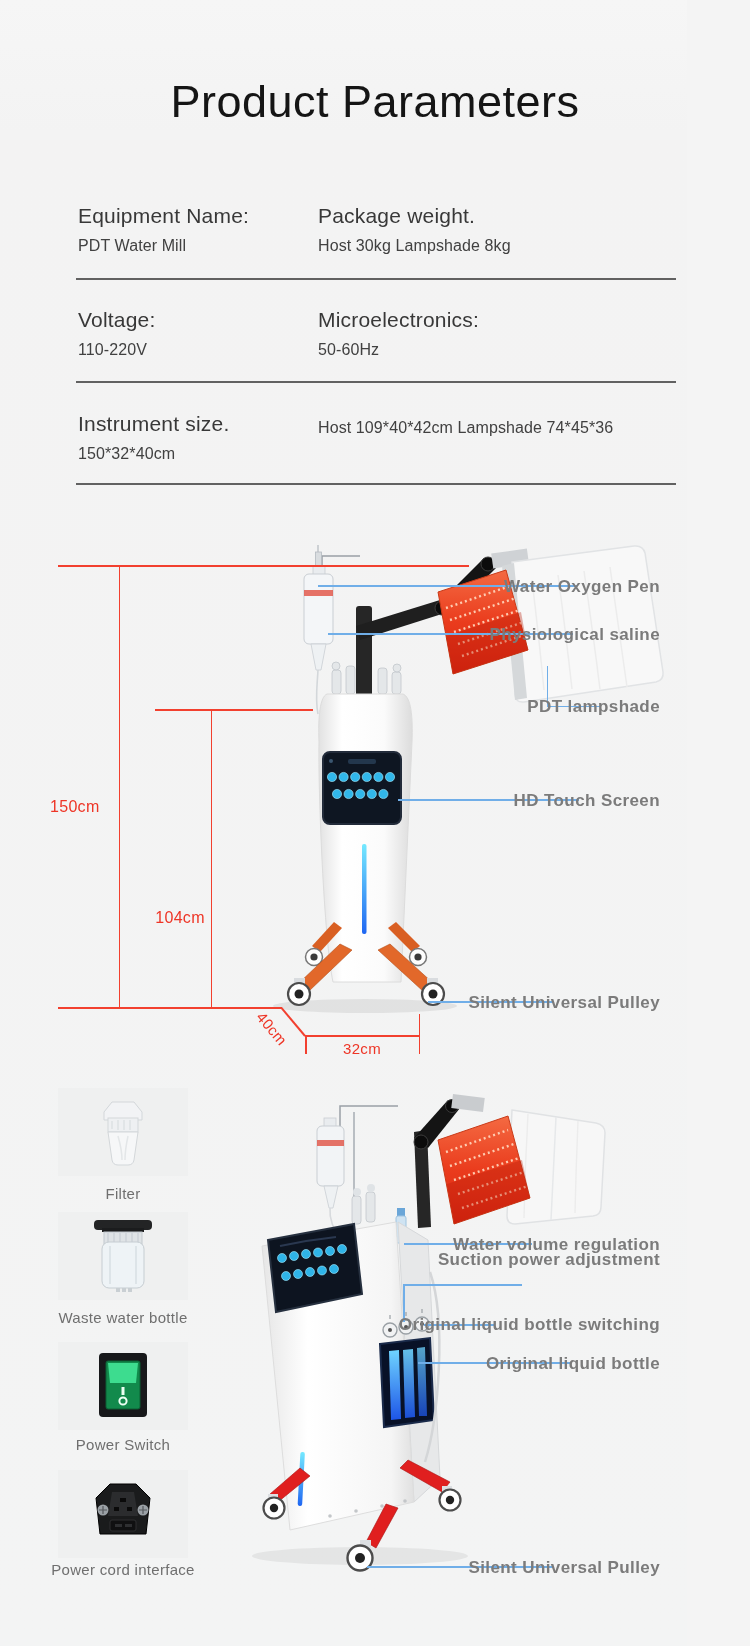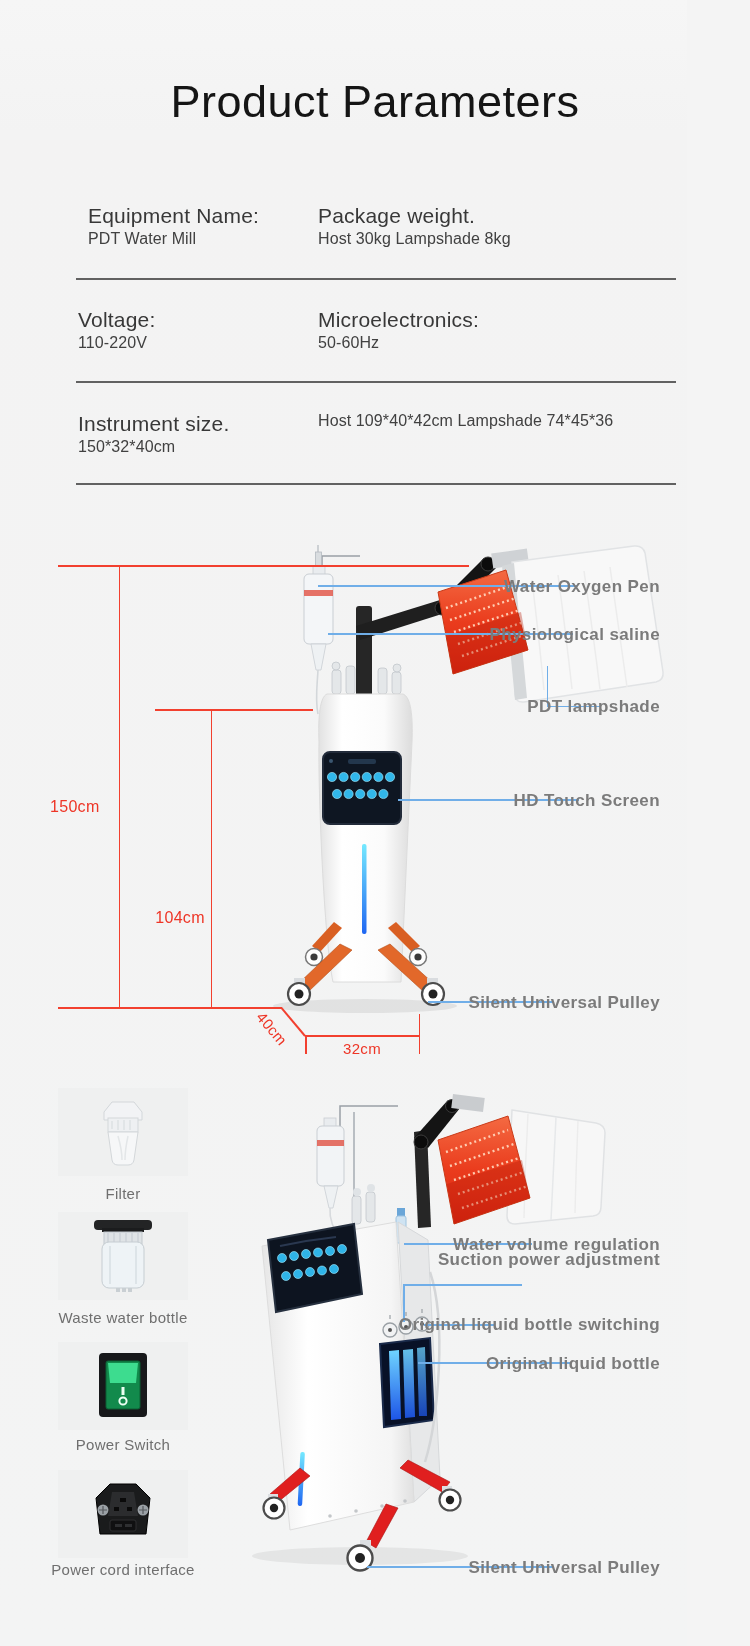--- a/index.html
+++ b/index.html
@@ -1,39 +1,39 @@
 <!DOCTYPE html>
 <html><head>
 <meta charset="utf-8">
 <style>
   html,body{margin:0;padding:0;}
   body{width:750px;height:1646px;background:#f4f4f4;font-family:"Liberation Sans",sans-serif;overflow:hidden;}
   .page{position:relative;width:687px;height:1646px;background:linear-gradient(180deg,#f6f6f6 0%,#f3f3f3 8%,#f3f4f4 100%);}
   .title{position:absolute;left:0;top:76px;width:750px;text-align:center;font-size:45px;font-weight:400;color:#151515;letter-spacing:.5px;margin:0;}
   .spec-cell{position:absolute;}
   .spec-label{font-size:21px;color:#383838;line-height:26px;letter-spacing:.2px;}
-  .spec-value{font-size:16px;color:#414141;line-height:20px;letter-spacing:.1px;}
+  .spec-value{font-size:16px;color:#414141;line-height:20px;margin-top:7px;letter-spacing:.1px;}
   .divider{position:absolute;left:76px;width:600px;height:2px;background:#616161;}
   .redline{position:absolute;background:#f2402f;}
   .blueline{position:absolute;background:#70aee8;}
   .dim-label{position:absolute;color:#ee3526;font-size:16px;letter-spacing:.3px;}
   .callout{position:absolute;right:27px;color:#7b7b7b;font-size:17px;letter-spacing:.4px;white-space:nowrap;font-weight:bold;}
   .part-box{position:absolute;left:58px;width:130px;height:88px;background:#eff0f0;}
   .part-label{position:absolute;left:38px;width:170px;text-align:center;color:#6f6f6f;font-size:15px;letter-spacing:.3px;}
   svg{position:absolute;}
 </style>
 </head>
 <body>
 
 <main class="page">
 
   <h1 class="title">Product Parameters</h1>
 
   <section>
-    <div class="spec-cell" style="left:88px;top:203px">
+    <div class="spec-cell" style="left:78px;top:203px">
       <div class="spec-label">Equipment Name:</div>
       <div class="spec-value">PDT Water Mill</div>
     </div>
     <div class="spec-cell" style="left:318px;top:203px">
       <div class="spec-label">Package weight.</div>
       <div class="spec-value">Host 30kg Lampshade 8kg</div>
     </div>
     <div class="divider" style="top:278px"></div>
 
     <div class="spec-cell" style="left:78px;top:307px">

